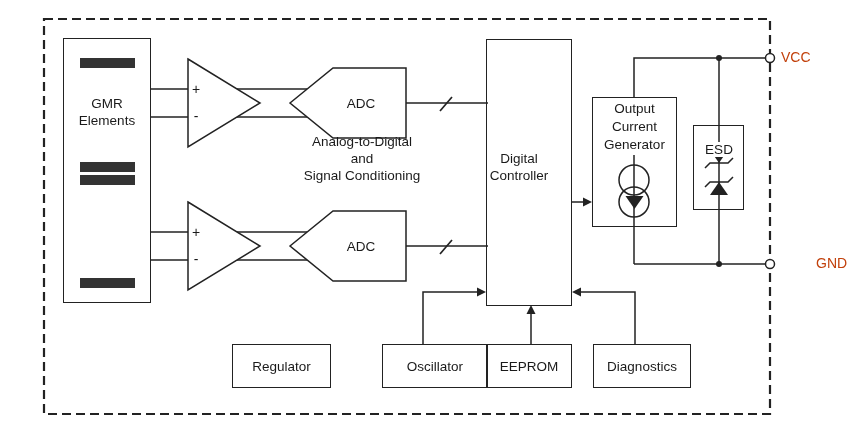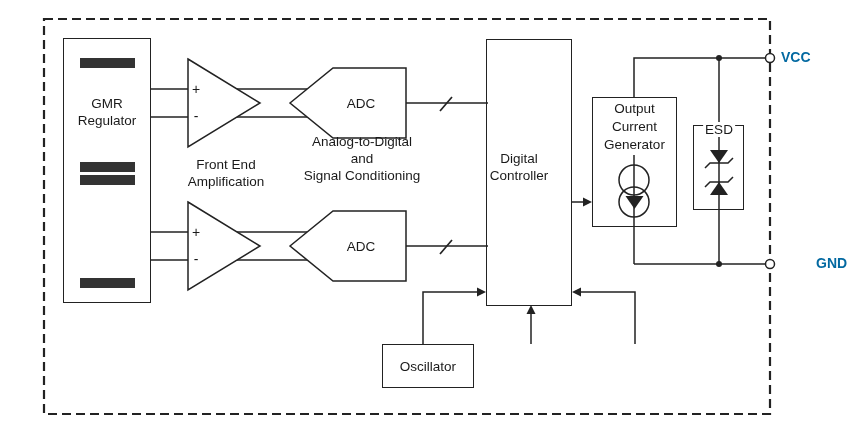--- a/index.html
+++ b/index.html
@@ -16,26 +16,25 @@
   .lbl{
     position:absolute;text-align:center;white-space:pre-line;
     font-size:13.5px;line-height:17px;color:#1a1a1a;
   }
   .lbl3{line-height:18px;text-align:center;}
   .sign{
     position:absolute;width:14px;text-align:center;
     font-size:14px;line-height:14px;color:#1a1a1a;
   }
   .term-lbl{
-    position:absolute;font-size:14px;line-height:15px;color:#0369a1;
+    position:absolute;font-size:14px;line-height:15px;color:#c2410c;
     white-space:nowrap;
-    font-weight:bold;
   }
   .esd-lbl{
-    position:absolute;left:719px;top:122px;transform:translateX(-50%);
+    position:absolute;left:719px;top:142px;transform:translateX(-50%);
     background:#ffffff;padding:0 2px;font-size:13.5px;line-height:15px;
   }
   .blk-txt{font-size:13.5px;color:#1a1a1a;}
 </style>
 </head>
 <body>
 
 <div id="stage">
 
   <svg id="linework" width="859" height="434" viewBox="0 0 859 434">
@@ -114,29 +113,36 @@
       <circle cx="770" cy="58" r="4.5"></circle>
       <circle cx="770" cy="264" r="4.5"></circle>
     </g>
   </svg>
 
   <div class="block" style="left:63px;top:38px;width:88px;height:265px;"></div>
   <div class="block" style="left:486px;top:39px;width:86px;height:267px;"></div>
   <div class="block" style="left:592px;top:97px;width:85px;height:130px;"></div>
   <div class="block" style="left:693px;top:125px;width:51px;height:85px;"></div>
 
-  <div class="block flexc" style="left:382px;top:344px;width:92px;height:44px;">
+  <div class="block flexc" style="left:232px;top:344px;width:99px;height:44px;">
+    <span class="blk-txt">Regulator</span>
+  </div>
+  <div class="block flexc" style="left:382px;top:344px;width:106px;height:44px;">
     <span class="blk-txt">Oscillator</span>
+  </div>
+  <div class="block flexc" style="left:486px;top:344px;width:86px;height:44px;">
+    <span class="blk-txt">EEPROM</span>
+  </div>
+  <div class="block flexc" style="left:593px;top:344px;width:98px;height:44px;">
+    <span class="blk-txt">Diagnostics</span>
   </div>
 
   <div class="lbl" style="left:63px;top:95px;width:88px;">GMR
-Regulator</div>
+Elements</div>
 
-  <div class="lbl" style="left:158px;top:156px;width:136px;">Front End
-Amplification</div>
 
   <div class="lbl" style="left:316px;top:95px;width:90px;">ADC</div>
   <div class="lbl" style="left:316px;top:238px;width:90px;">ADC</div>
 
   <div class="lbl" style="left:281px;top:133px;width:162px;">Analog-to-Digital
 and
 Signal Conditioning</div>
 
   <div class="lbl" style="left:486px;top:150px;width:66px;">Digital
 Controller</div>

